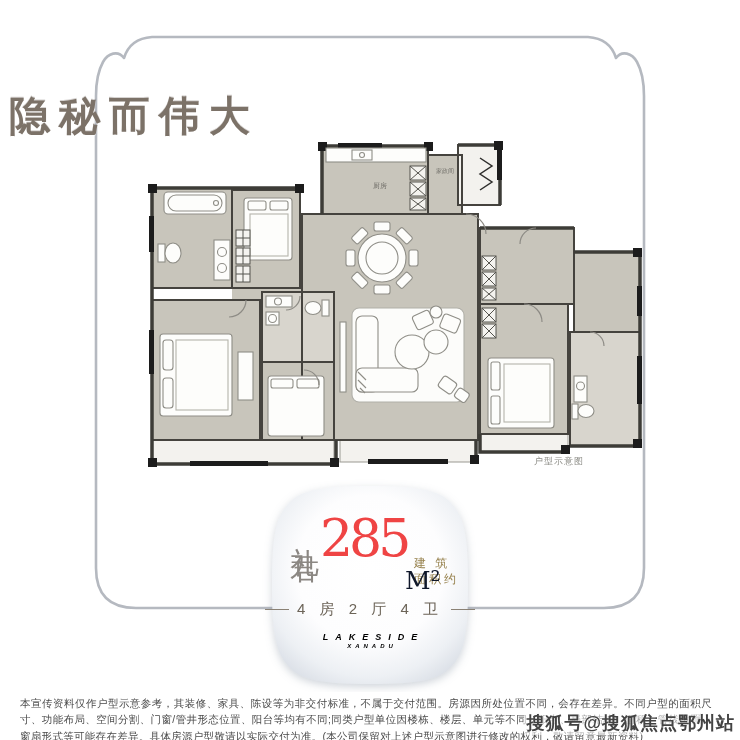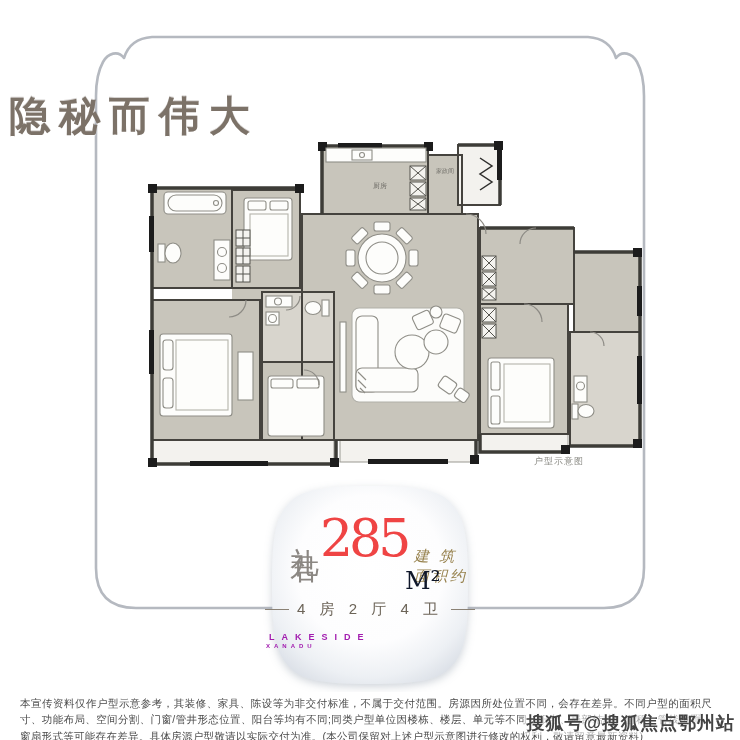--- a/index.html
+++ b/index.html
@@ -35,38 +35,38 @@
     font-size:29px;letter-spacing:9px;color:#8b8783;line-height:1;
   }
   .badge-area{
     position:absolute;left:58px;top:34px;
     font-family:"DejaVu Serif","Liberation Serif",serif;
     font-size:52px;line-height:1;letter-spacing:-4px;font-weight:500;
     color:#ef4444;
     text-shadow:0 1px 0 rgba(255,255,255,.55);
   }
   .badge-note{
-    position:absolute;left:152px;top:68px;
-    font-size:15px;line-height:1.35;letter-spacing:3px;color:#97824e;white-space:nowrap;font-style:italic;
+    position:absolute;left:152px;top:77px;
+    font-size:12px;line-height:1.35;letter-spacing:3px;color:#97824e;white-space:nowrap;
   }
   .badge-unit{
     position:absolute;left:143px;top:90px;
     font-family:"DejaVu Serif","Liberation Serif",serif;
     font-size:25px;color:#0f172a;line-height:1;
   }
   .badge-layout{
     position:absolute;left:0;right:0;top:122px;
     display:flex;align-items:center;justify-content:center;gap:8px;
   }
   .badge-layout .rule{width:24px;border-top:1.6px solid #8a8174;}
   .badge-layout .txt{
     font-size:15px;letter-spacing:5px;color:#6c6458;white-space:nowrap;
   }
   .badge-brand{
-    position:absolute;left:0;right:0;top:154px;color:#a21caf;
+    position:absolute;left:0;right:0;top:154px;text-align:center;color:#000000;font-style:italic;
   }
   .badge-brand .l1{font-size:9px;letter-spacing:7px;text-indent:7px;font-weight:600;}
   .badge-brand .l2{font-size:6px;letter-spacing:4px;text-indent:4px;margin-top:1px;font-weight:600;}
 
   
   .disclaimer{
     position:absolute;left:7px;top:682px;width:692px;z-index:2;
     font-size:10.5px;line-height:1.55;letter-spacing:.3px;color:#4b4b4b;
     text-align:justify;margin:13px;
   }

